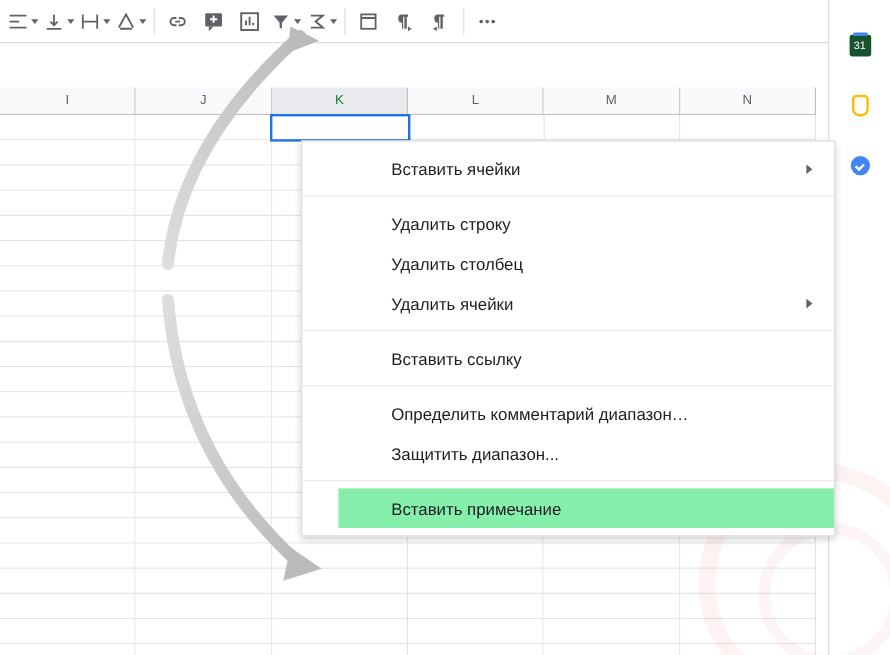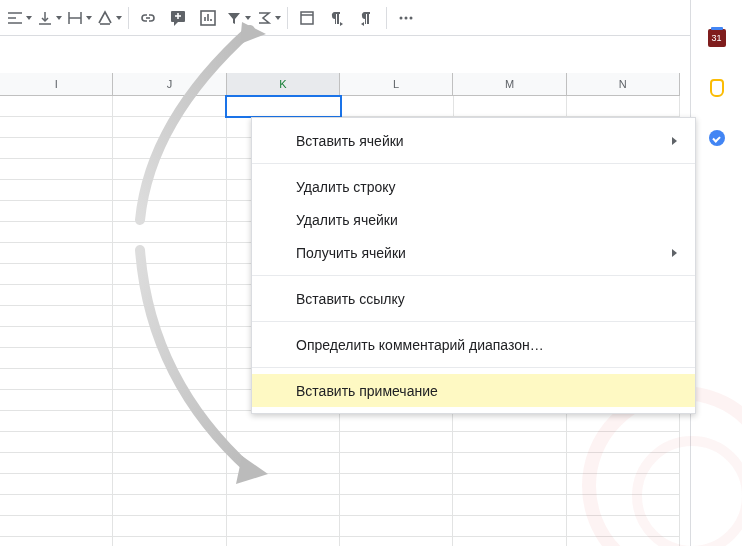--- a/index.html
+++ b/index.html
@@ -113,21 +113,21 @@
     background: #fff;
   }
   .side-icon {
     width: 20px; height: 20px;
     display: flex; align-items: center; justify-content: center;
     cursor: pointer;
     color: #5f6368;
   }
   .calendar-icon {
     width: 18px; height: 18px;
-    background: #7f1d1d;
+    background: #14532d;
     color: #fff;
     font-size: 9px;
     display: flex;
     align-items: center;
     justify-content: center;
     border-radius: 2px;
     position: relative;
   }
   .calendar-icon::before {
     content: '';
@@ -171,23 +171,24 @@
   }
   .ctx-item {
     height: 33px;
     display: flex;
     align-items: center;
     padding: 0 20px 0 44px;
     font-size: 14px;
     color: #202124;
     cursor: pointer;
     position: relative;
+    margin-left: 30px;
   }
   .ctx-item.hover {
-    background: #fef9c3;
+    background: #86efac;
   }
   .ctx-sub::after {
     content: '';
     position: absolute;
     right: 18px;
     top: 50%;
     transform: translateY(-50%);
     width: 0; height: 0;
     border-top: 4px solid transparent;
     border-bottom: 4px solid transparent;
@@ -529,26 +530,27 @@
   </div>
   <div class="side-icon">
     <div class="tasks-icon"></div>
   </div>
 </div>
 
 <div class="ctx-menu" id="ctx-menu">
     <div class="ctx-item ctx-sub">Вставить ячейки</div>
     <div class="ctx-sep"></div>
     <div class="ctx-item">Удалить строку</div>
-    <div class="ctx-item">Удалить ячейки</div>
-    <div class="ctx-item ctx-sub">Получить ячейки</div>
+    <div class="ctx-item">Удалить столбец</div>
+    <div class="ctx-item ctx-sub">Удалить ячейки</div>
     <div class="ctx-sep"></div>
     <div class="ctx-item">Вставить ссылку</div>
     <div class="ctx-sep"></div>
     <div class="ctx-item">Определить комментарий диапазон…</div>
+    <div class="ctx-item">Защитить диапазон...</div>
     <div class="ctx-sep"></div>
     <div class="ctx-item hover">Вставить примечание</div>
   </div>
 
 <svg class="arrow1" style="left:120px;top:20px" width="160" height="210">
   <defs>
       <linearGradient id="g1" x1="0" y1="1" x2="1" y2="0">
         <stop offset="0" stop-color="#ddd"></stop>
         <stop offset="1" stop-color="#bbb"></stop>
       </linearGradient>

